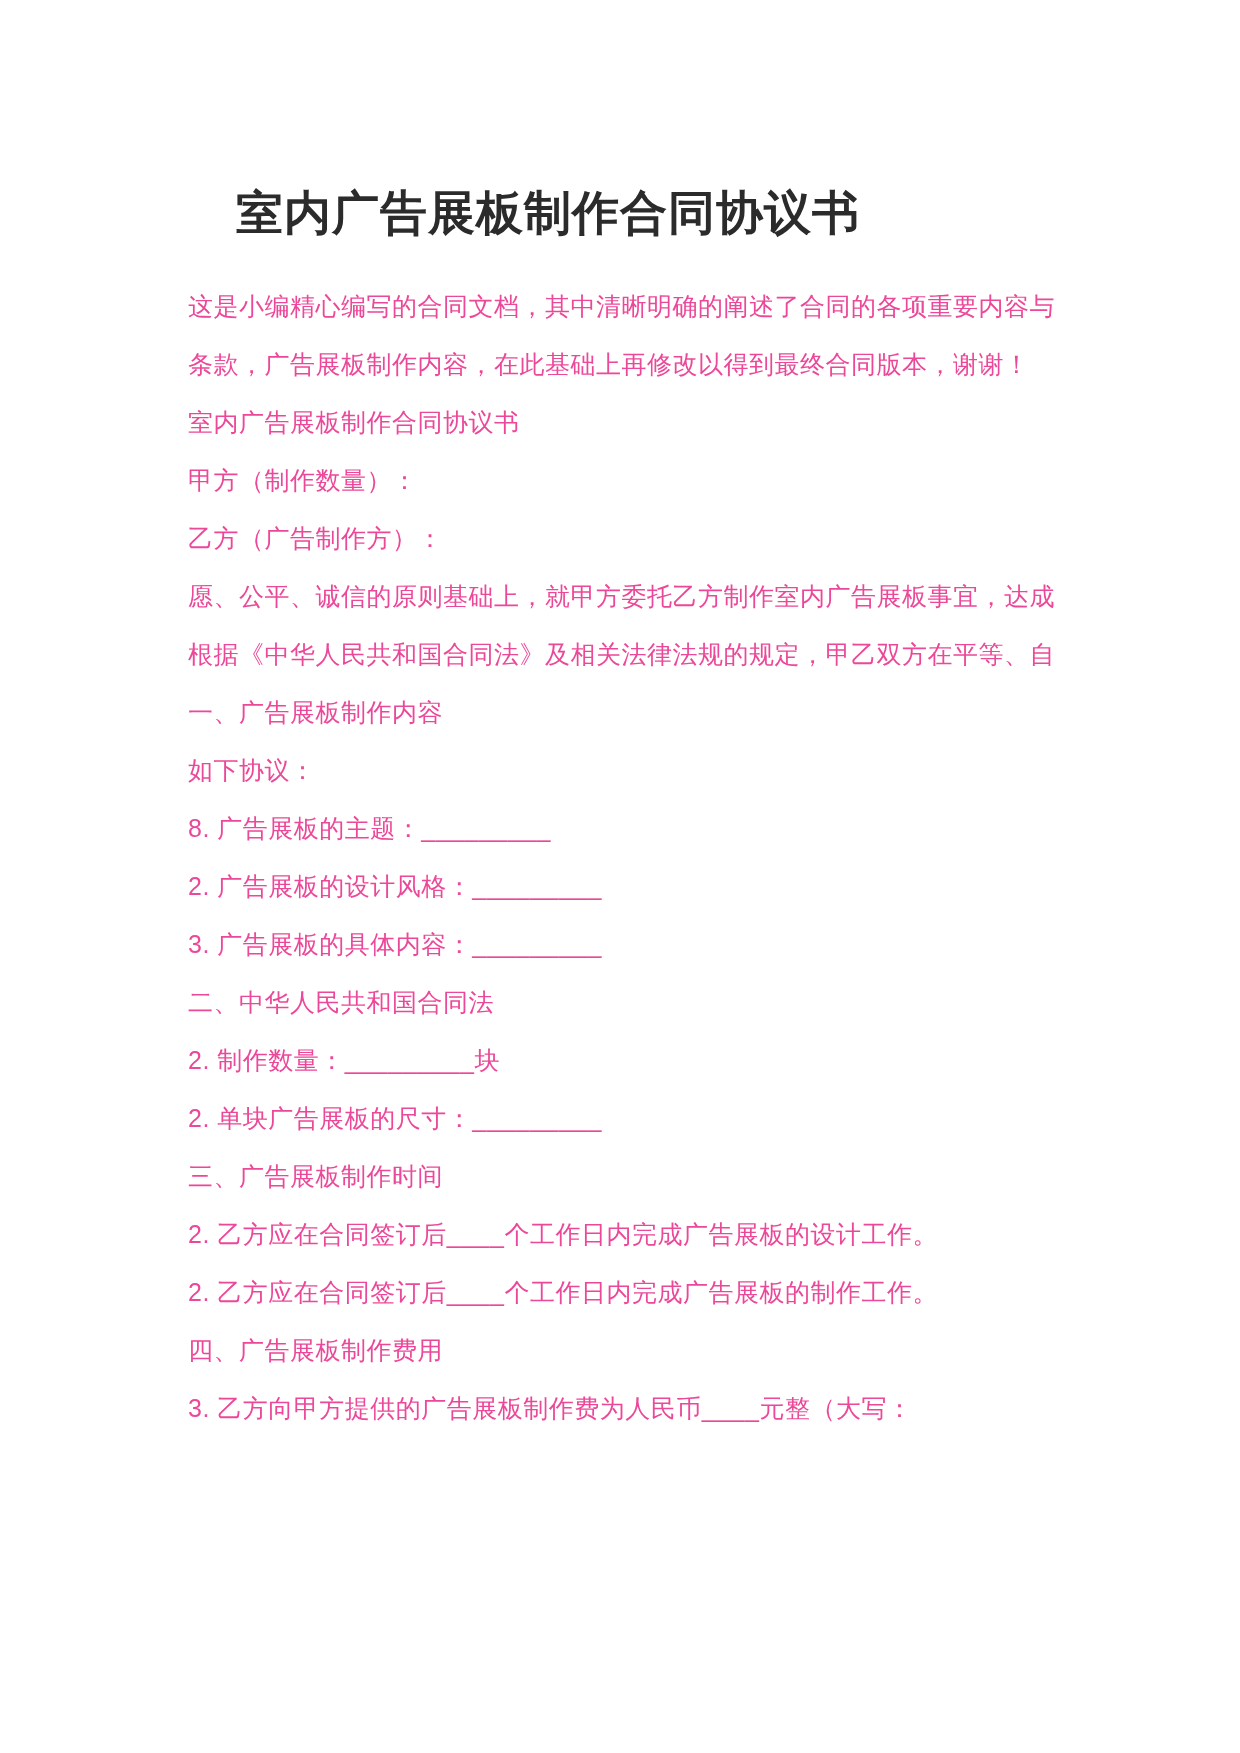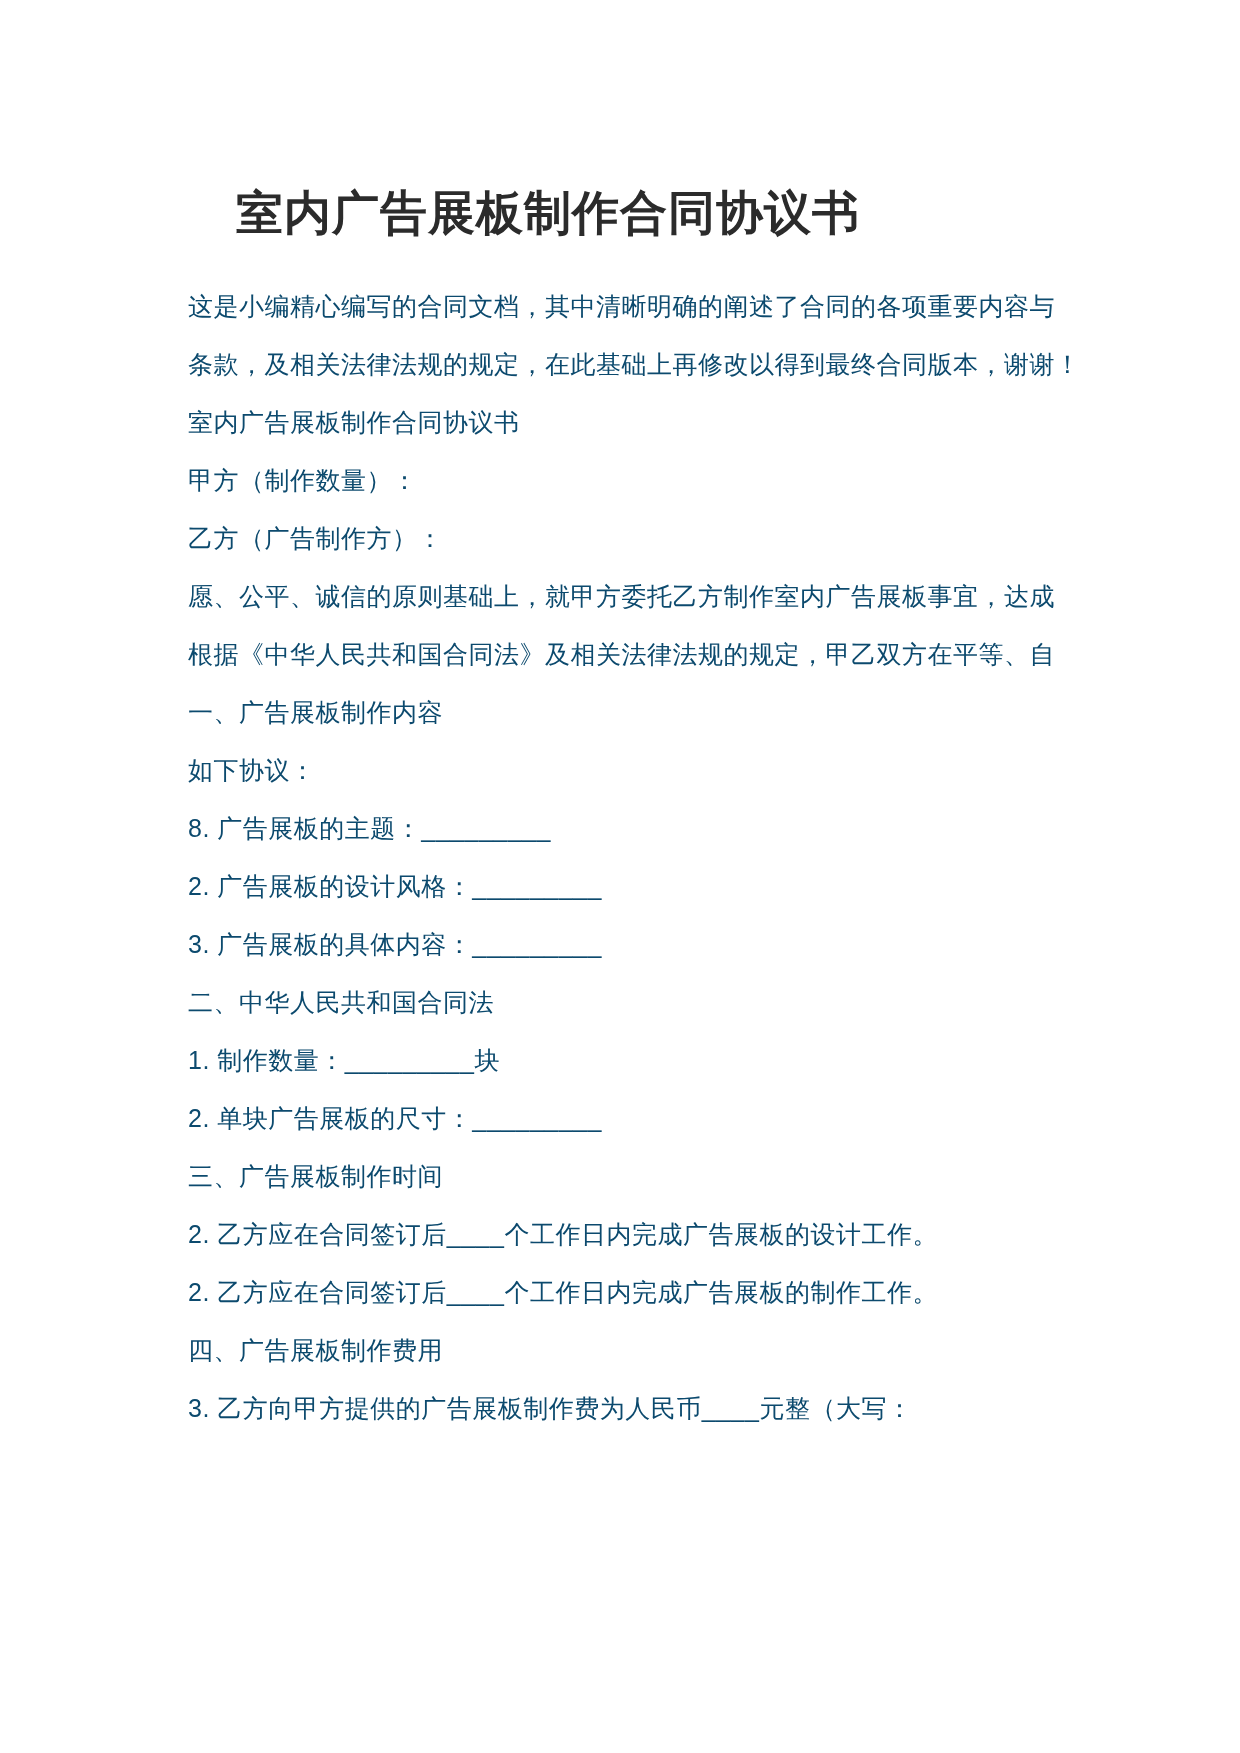--- a/index.html
+++ b/index.html
@@ -35,46 +35,46 @@
   }
   .doc-body {
     margin-top: 36px;
   }
   .line {
     margin: 0;
     padding: 0;
     font-size: 25px;
     line-height: 58px;
     font-weight: 400;
-    color: #0c4a6e;
+    color: #ec4899;
     letter-spacing: 0.5px;
     white-space: nowrap;
     text-align: left;
   }
 </style>
 </head>
 <body>
 
 <div class="page">
   <h1 class="doc-title">室内广告展板制作合同协议书</h1>
   <div class="doc-body">
     <p class="line">这是小编精心编写的合同文档，其中清晰明确的阐述了合同的各项重要内容与</p>
-    <p class="line">条款，及相关法律法规的规定，在此基础上再修改以得到最终合同版本，谢谢！</p>
+    <p class="line">条款，广告展板制作内容，在此基础上再修改以得到最终合同版本，谢谢！</p>
     <p class="line">室内广告展板制作合同协议书</p>
     <p class="line">甲方（制作数量）：</p>
     <p class="line">乙方（广告制作方）：</p>
     <p class="line">愿、公平、诚信的原则基础上，就甲方委托乙方制作室内广告展板事宜，达成</p>
     <p class="line">根据《中华人民共和国合同法》及相关法律法规的规定，甲乙双方在平等、自</p>
     <p class="line">一、广告展板制作内容</p>
     <p class="line">如下协议：</p>
     <p class="line">8. 广告展板的主题：_________</p>
     <p class="line">2. 广告展板的设计风格：_________</p>
     <p class="line">3. 广告展板的具体内容：_________</p>
     <p class="line">二、中华人民共和国合同法</p>
-    <p class="line">1. 制作数量：_________块</p>
+    <p class="line">2. 制作数量：_________块</p>
     <p class="line">2. 单块广告展板的尺寸：_________</p>
     <p class="line">三、广告展板制作时间</p>
     <p class="line">2. 乙方应在合同签订后____个工作日内完成广告展板的设计工作。</p>
     <p class="line">2. 乙方应在合同签订后____个工作日内完成广告展板的制作工作。</p>
     <p class="line">四、广告展板制作费用</p>
     <p class="line">3. 乙方向甲方提供的广告展板制作费为人民币____元整（大写：</p>
   </div>
 </div>
 
 </body></html>

